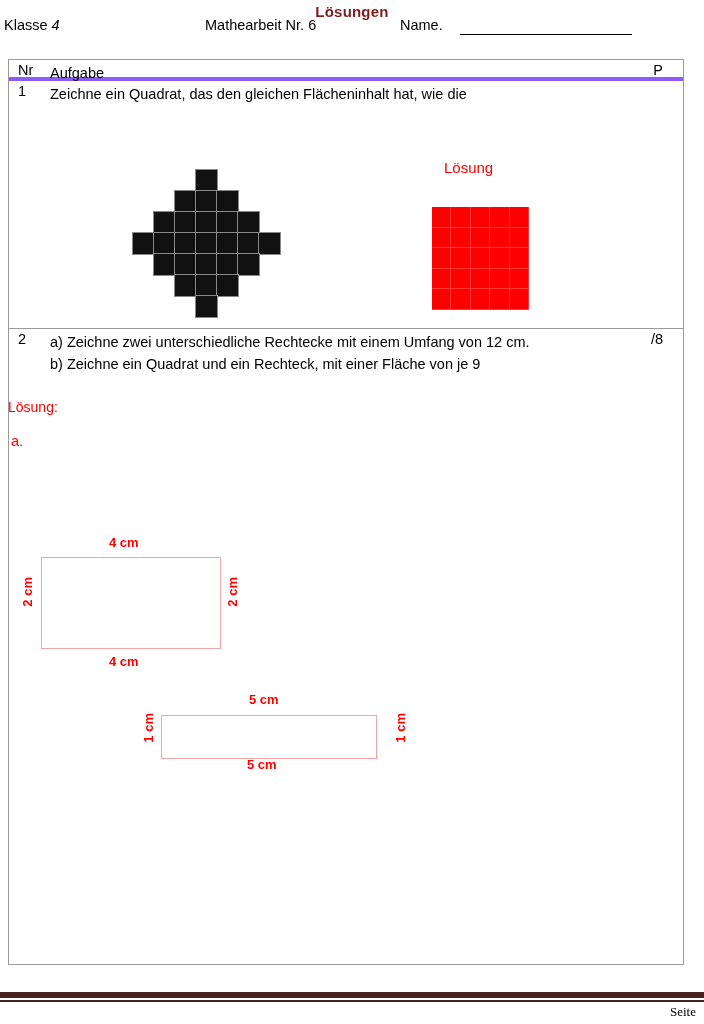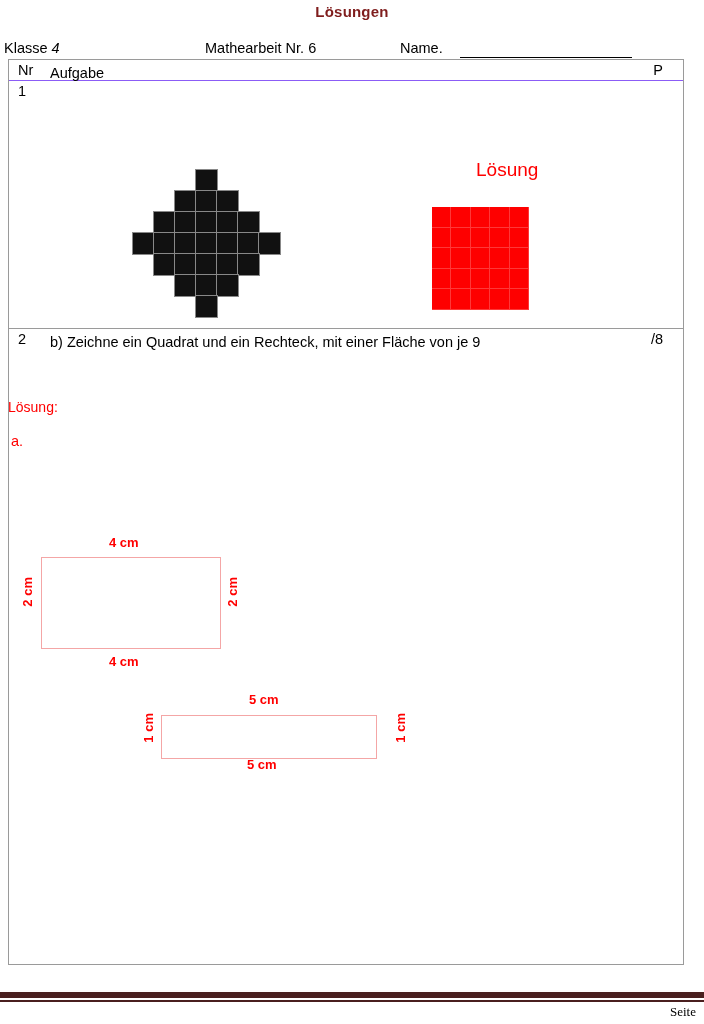--- a/index.html
+++ b/index.html
@@ -24,21 +24,21 @@
     width: 704px;
     text-align: center;
     color: #ff0000;
     font-size: 15px;
     font-weight: bold;
     letter-spacing: 0.2px;
   }
 
   #header-line {
     position: absolute;
-    top: 40px;
+    top: 17px;
     left: 0;
     width: 704px;
     height: 22px;
     font-size: 14.5px;
   }
   #header-line .hl {
     position: absolute;
     top: 0;
     white-space: nowrap;
   }
@@ -67,21 +67,21 @@
   }
   .trow {
     position: absolute;
     left: 0;
     width: 100%;
     box-sizing: border-box;
   }
   #row-head {
     top: 0;
     height: 21px;
-    border-bottom: 1px solid #8b5cf6;
+    border-bottom: 4px solid #8b5cf6;
   }
   #row-1 {
     top: 21px;
     height: 248px;
     border-bottom: 1px solid #9a9a9a;
   }
   #row-2 {
     top: 269px;
     height: 635px;
   }
@@ -122,22 +122,21 @@
     background: #111111;
     outline: 0.5px solid #888888;
   }
 
   
   #loesung-label-1 {
     position: absolute;
     left: 435px;
     top: 78px;
     color: #ff0000;
-    font-size: 19px;
-    margin-left: 32px;
+    font-size: 15px;
   }
   #red-square {
     position: absolute;
     left: 423px;
     top: 126px;
     width: 97px;
     height: 103px;
     background: #fe0000;
     display: grid;
     grid-template-columns: repeat(5, 1fr);
@@ -238,20 +237,21 @@
 
   <div class="trow" id="row-head">
     <span class="cell-nr">Nr</span>
     <span class="cell-task">Aufgabe</span>
     <span class="cell-p">P</span>
   </div>
 
   <div class="trow" id="row-1">
     <span class="cell-nr">1</span>
     <div class="cell-task">
+      <div>Zeichne ein Quadrat, das den gleichen Flächeninhalt hat, wie die</div>
     </div>
     <span class="cell-p"></span>
 
     <div id="figure-grid">
         <div class="gcell" style="left: 63px; top: 0px; background: rgb(17, 17, 17);"></div>
         <div class="gcell" style="left: 42px; top: 21px; background: rgb(17, 17, 17);"></div>
         <div class="gcell" style="left: 63px; top: 21px; background: rgb(17, 17, 17);"></div>
         <div class="gcell" style="left: 84px; top: 21px; background: rgb(17, 17, 17);"></div>
         <div class="gcell" style="left: 21px; top: 42px; background: rgb(17, 17, 17);"></div>
         <div class="gcell" style="left: 42px; top: 42px; background: rgb(17, 17, 17);"></div>
@@ -302,20 +302,21 @@
         <div class="rcell"></div>
         <div class="rcell"></div>
         <div class="rcell"></div>
         <div class="rcell"></div>
       </div>
   </div>
 
   <div class="trow" id="row-2">
     <span class="cell-nr">2</span>
     <div class="cell-task">
+      <div>a) Zeichne zwei unterschiedliche Rechtecke mit einem Umfang von 12 cm.</div>
       <div>b) Zeichne ein Quadrat und ein Rechteck, mit einer Fläche von je 9</div>
     </div>
     <span class="cell-p">/8</span>
 
     <div id="loesung-label-2">Lösung:</div>
     <div id="part-a-label">a.</div>
 
     <div class="rect-fig">
       <div class="rect-box" id="rect1-box"></div>
       <div class="dim" id="rect1-top">4 cm</div>

